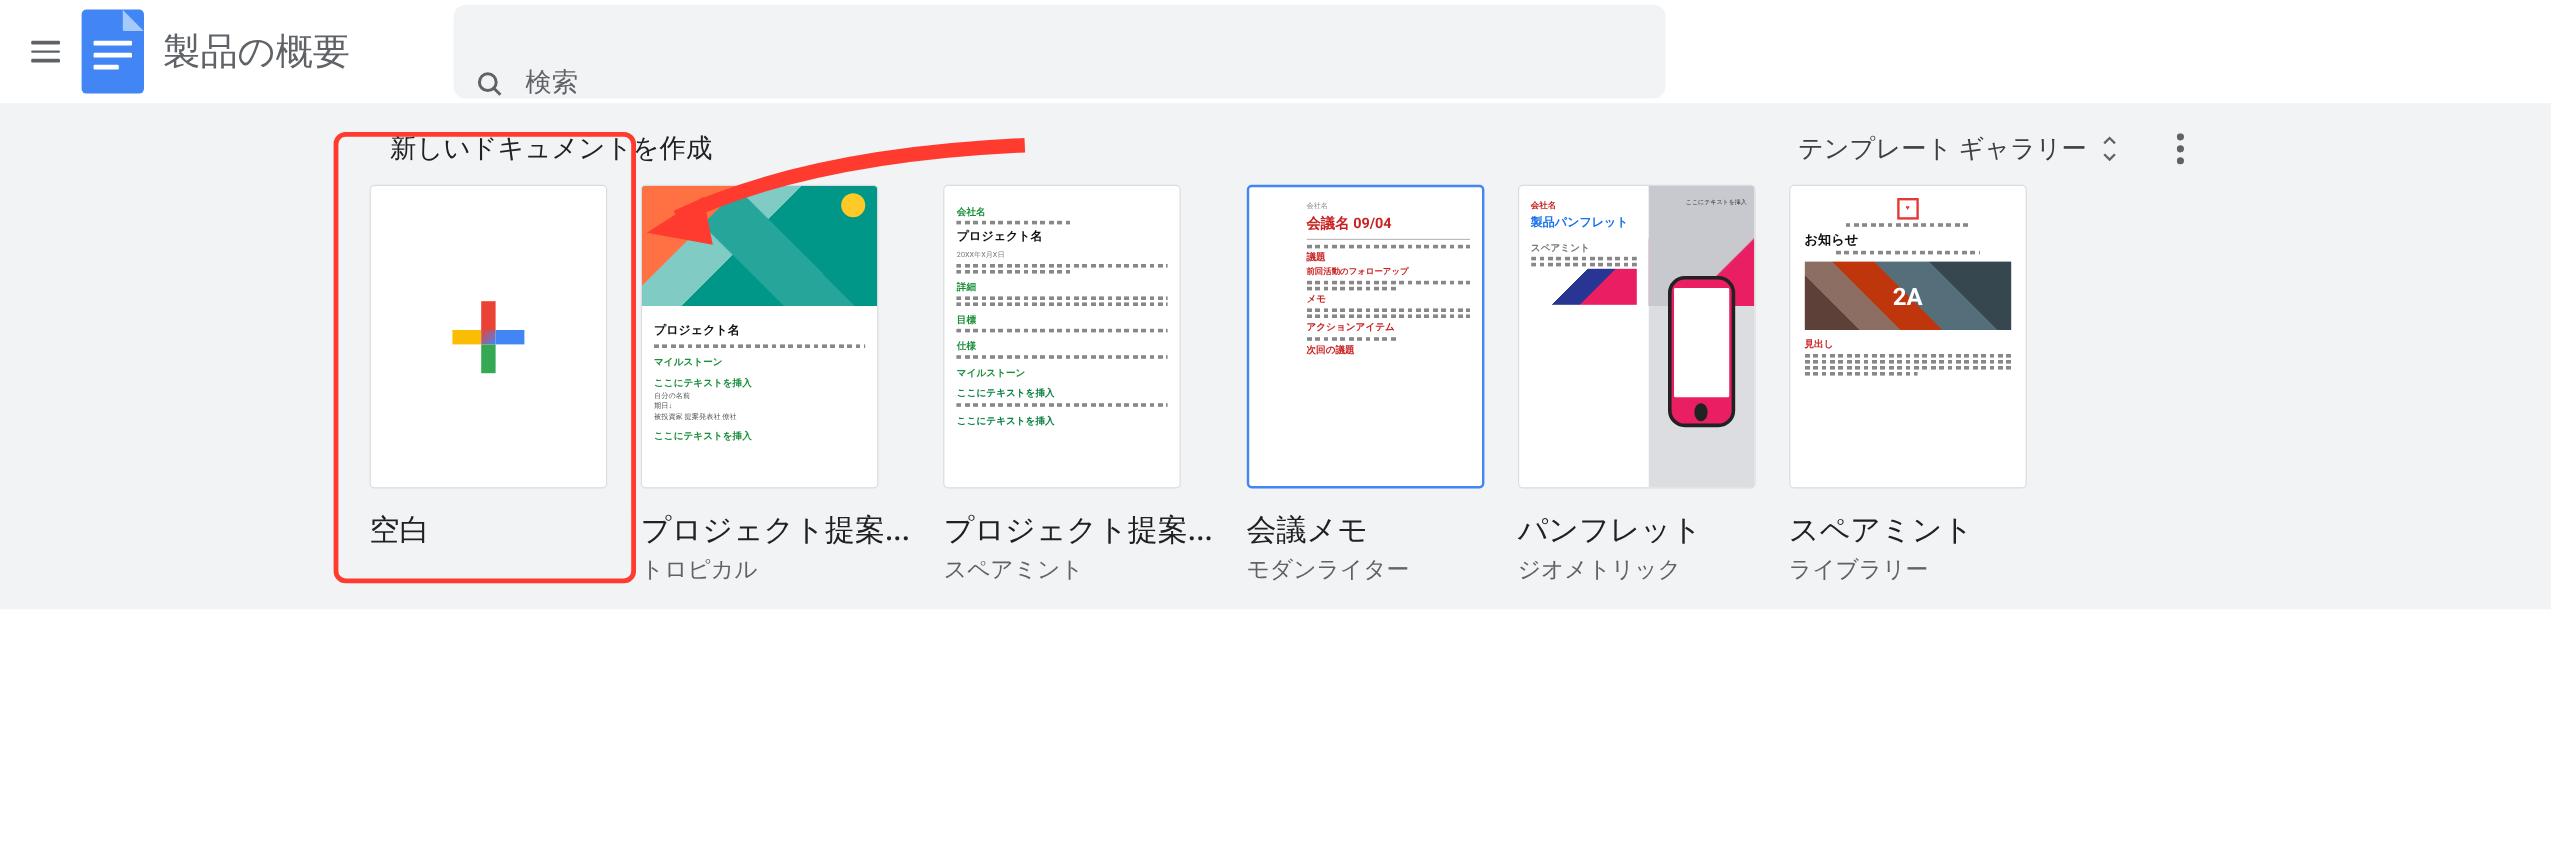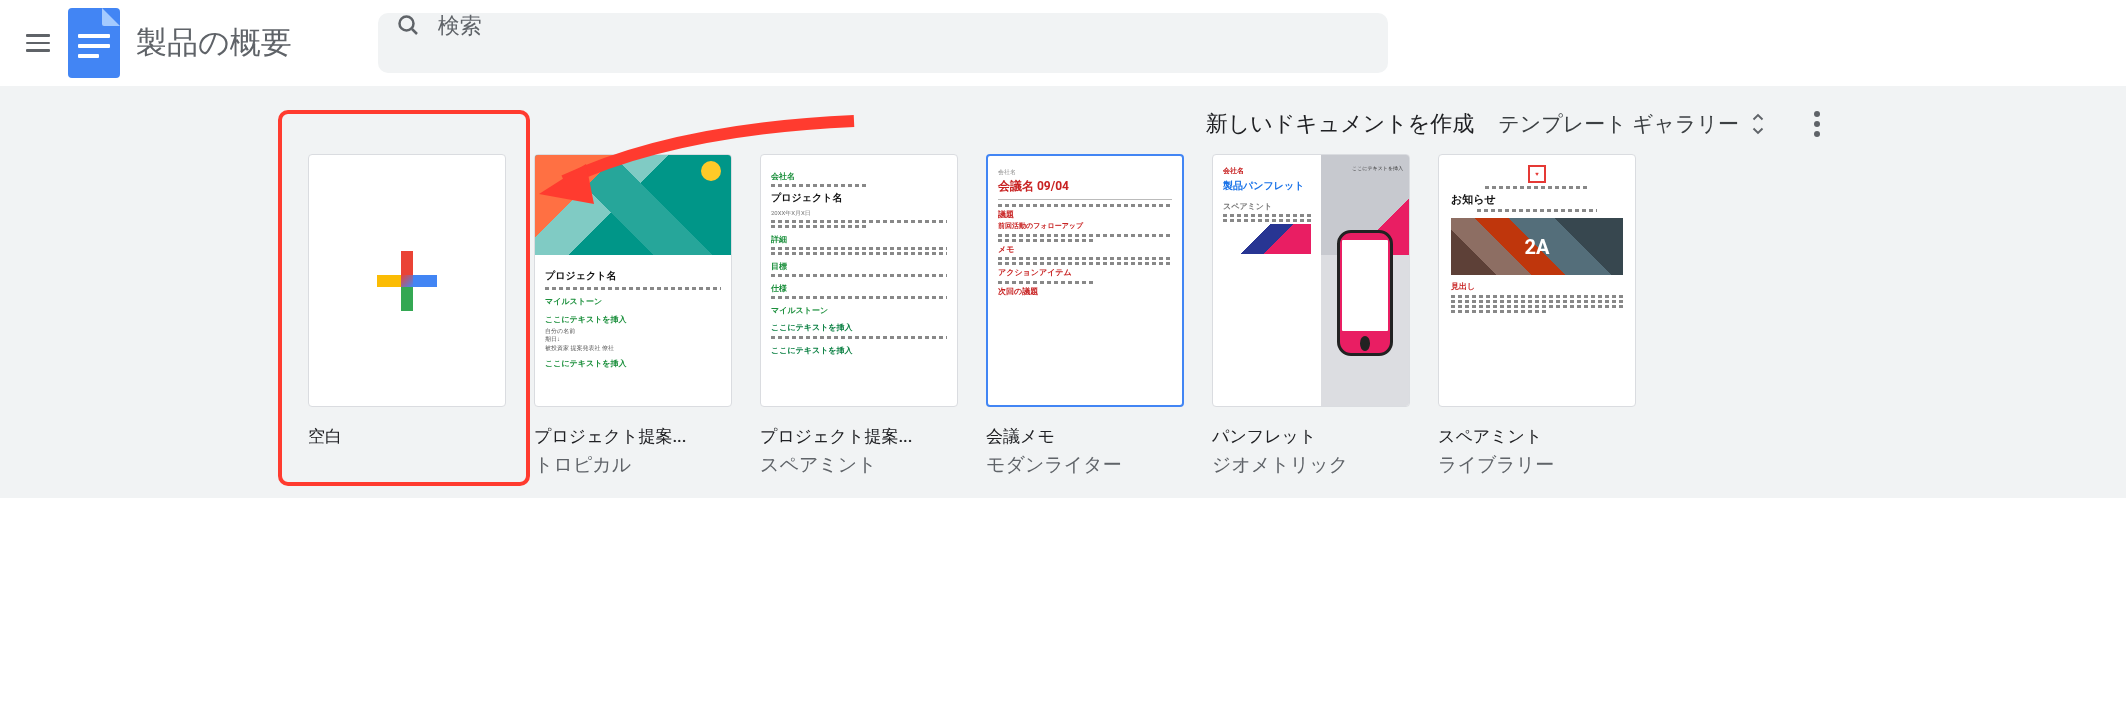--- a/index.html
+++ b/index.html
@@ -38,43 +38,43 @@
       width: 18px; height: 18px;
       background: #a4cafe;
       clip-path: polygon(0 0, 100% 100%, 0 100%);
       border-bottom-left-radius: 2px;
     }
     .docs-icon .line { width: 60%; height: 4px; background: #fff; border-radius: 1px; }
     .app-title { font-size: 31px; color: #5f6368; font-weight: 400; }
     .search-bar {
       margin-left: 70px;
       flex: 0 0 1010px;
-      height: 60px;
+      height: 78px;
       background: #f1f3f4;
       border-radius: 10px;
-      display: flex; align-items: flex-start;
+      display: flex; align-items: flex-end;
       padding: 0 18px;
       gap: 18px;
     }
     .search-icon { color: #5f6368; width: 24px; height: 24px; }
     .search-input {
       flex: 1; border: none; background: transparent;
       font-size: 22px; color: #5f6368; outline: none;
     }
     .search-input::placeholder { color: #5f6368; }
 
     .template-section {
       background: #f1f3f4;
       padding: 14px 0 20px 0;
     }
     .template-header {
       max-width: 1564px;
       margin: 0 auto;
       display: flex;
-      justify-content: flex-end;
+      justify-content: space-between;
       align-items: center;
       padding: 0 4px 0 44px;
       gap: 12px;
     }
     .section-title { font-size: 22px; color: #202124; font-weight: 400; }
     .gallery-btn {
       display: flex; align-items: center; gap: 10px;
       font-size: 21px; color: #3c4043; cursor: pointer;
       padding: 8px 12px; border-radius: 6px;
     }
@@ -91,22 +91,22 @@
     }
     .template-card { position: relative; cursor: pointer; }
     .thumb {
       width: 198px; height: 253px;
       background: #fff;
       border: 1px solid #dadce0;
       border-radius: 4px;
       overflow: hidden;
       position: relative;
     }
-    .thumb.selected { border: 2px solid #4285f4; }
-    .card-title { font-size: 17px; color: #202124; margin-top: 18px; font-weight: 500; }
+    .thumb.selected { border: 2px solid #4285f4; padding-left: 38px; }
+    .card-title { font-size: 25px; color: #202124; margin-top: 18px; font-weight: 500; }
     .card-subtitle { font-size: 19px; color: #5f6368; margin-top: 4px; }
 
     
     .plus-icon { position:absolute; top:50%; left:50%; transform:translate(-50%,-50%); }
     .plus-icon .seg { position:absolute; }
     .seg.blue{background:#4285f4;} .seg.red{background:#ea4335;} .seg.yellow{background:#fbbc04;} .seg.green{background:#34a853;}
 
     
     .highlight-box {
       position: absolute;

